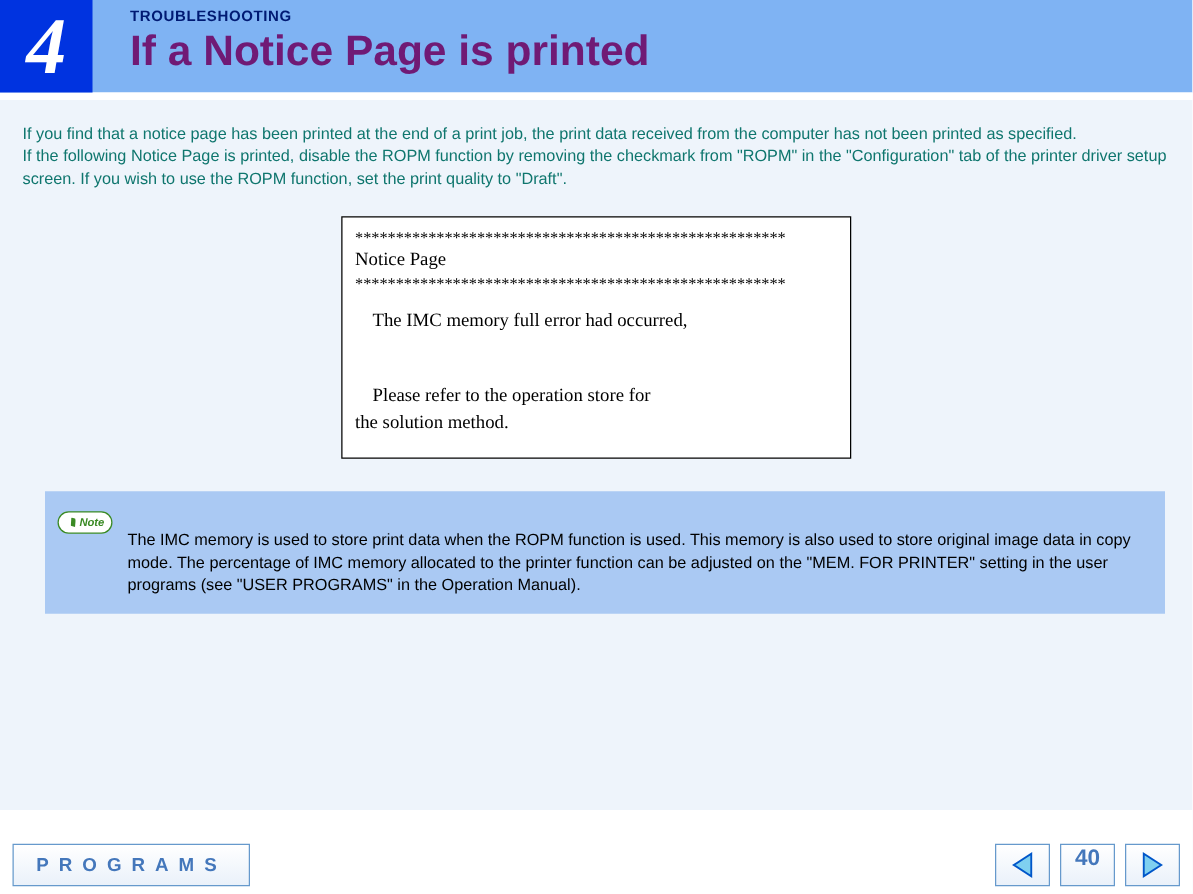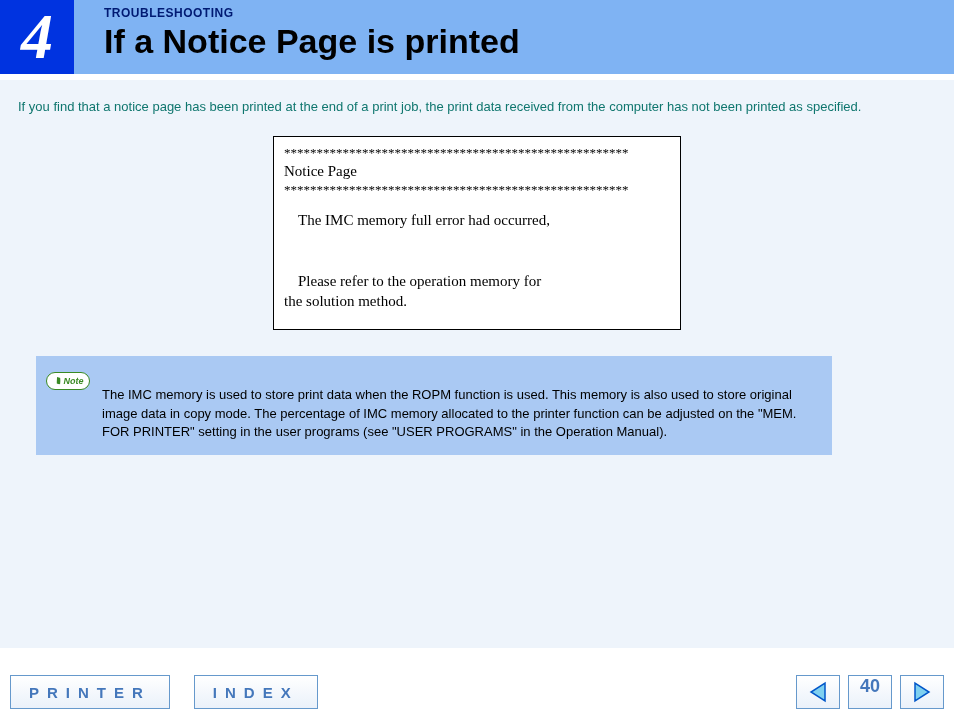--- a/index.html
+++ b/index.html
@@ -2,29 +2,29 @@
 <html><head>
 <meta charset="utf-8">
 <style>
   * { box-sizing: border-box; margin: 0; padding: 0; }
   html, body { width: 954px; height: 715px; font-family: Arial, Helvetica, sans-serif; background: #fff; overflow: hidden; }
   .page { width: 954px; height: 715px; position: relative; background: #fff; }
   .header { background: #7fb3f3; height: 74px; display: flex; align-items: stretch; }
   .chapter-num-box { width: 74px; background: #0033e0; color: #fff; display: flex; align-items: center; justify-content: center; font-size: 64px; font-weight: bold; font-style: italic; font-family: 'Times New Roman', serif; }
   .header-text { padding: 6px 0 18px 30px; }
   .section-label { font-size: 12px; font-weight: bold; color: #001a73; letter-spacing: 0.5px; }
-  .page-title { font-size: 34px; font-weight: bold; color: #000000; margin-top: 2px; }
+  .page-title { font-size: 34px; font-weight: bold; color: #701a75; margin-top: 2px; }
   .body { background: #eef4fb; padding: 18px 18px 0 18px; min-height: 568px; }
   .intro { font-size: 13px; color: #0f766e; line-height: 1.4; margin-bottom: 20px; }
   .notice-box { width: 408px; margin: 0 auto 26px auto; border: 1px solid #000; background: #fff; padding: 8px 10px 18px 10px; font-family: 'Times New Roman', serif; }
   .asterisks { font-size: 13px; white-space: pre; letter-spacing: 0; }
   .notice-title { font-size: 15px; padding: 2px 0; }
   .notice-body { font-size: 15px; margin-top: 12px; line-height: 1.35; }
   .notice-body .indent { text-indent: 14px; display: block; }
-  .note-block { display: flex; align-items: flex-start; background: #aac9f3; padding: 10px 14px 14px 10px; margin-left: 18px; width: 796px; }
+  .note-block { display: flex; align-items: flex-start; background: #aac9f3; padding: 10px 14px 14px 10px; margin-left: 18px; width: 896px; }
   .note-badge { flex: 0 0 44px; height: 18px; border: 1px solid #3a8a24; border-radius: 10px; background: #fff; color: #3a8a24; font-size: 9px; font-weight: bold; font-style: italic; display: flex; align-items: center; justify-content: center; margin: 6px 12px 0 0; }
   .note-badge::before { content: ""; width: 8px; height: 8px; margin-right: 3px; background: #3a8a24; -webkit-mask: none; border-radius: 1px; transform: rotate(-10deg); clip-path: polygon(60% 0, 100% 20%, 80% 100%, 40% 80%); }
   .note-text { font-size: 13px; line-height: 1.4; color: #000; margin-top: 20px; }
   .footer { position: absolute; left: 0; right: 0; bottom: 0; height: 54px; display: flex; align-items: flex-end; padding: 0 10px 6px 10px; }
   .foot-btn { border: 1px solid #6699cc; background: linear-gradient(#fff, #eaf1fa); padding: 0 18px; height: 34px; display: inline-flex; align-items: center; justify-content: center; margin-right: 24px; color: #4477bb; font-weight: bold; letter-spacing: 8px; font-size: 15px; cursor: pointer; }
   .spacer { flex: 1; }
   .nav-btn { width: 44px; height: 34px; border: 1px solid #6699cc; background: linear-gradient(#fff, #eaf1fa); display: inline-flex; align-items: center; justify-content: center; margin-left: 8px; cursor: pointer; }
   .nav-btn svg { display: block; }
   .page-num-box { width: 44px; height: 34px; border: 1px solid #6699cc; background: linear-gradient(#fff, #eaf1fa); display: inline-flex; justify-content: center; margin-left: 8px; color: #4477bb; font-weight: bold; font-size: 18px; }
   .white-gap { background:#fff; height: 6px; }
@@ -42,48 +42,46 @@
       <div class="section-label">TROUBLESHOOTING</div>
       <div class="page-title">If a Notice Page is printed</div>
     </div>
   </div>
 
   <div class="white-gap"></div>
 
   <div class="body">
     <div class="intro">
       <div>If you find that a notice page has been printed at the end of a print job, the print data received from the computer has not been printed as specified.</div>
+      <div>If the following Notice Page is printed, disable the ROPM function by removing the checkmark from "ROPM" in the "Configuration" tab of the printer driver setup screen. If you wish to use the ROPM function, set the print quality to "Draft".</div>
     </div>
 
     <div class="notice-box">
       <div class="asterisks">*****************************************************</div>
       <div class="notice-title">Notice Page</div>
       <div class="asterisks">*****************************************************</div>
       <div class="notice-body">
         <span class="indent">The IMC memory full error had occurred,</span>
         <br><br>
-        <span class="indent">Please refer to the operation memory for</span>
+        <span class="indent">Please refer to the operation store for</span>
         <span>the solution method.</span>
       </div>
     </div>
 
     <div class="note-block">
       <div class="note-badge">
         <span>Note</span>
       </div>
       <div class="note-text">The IMC memory is used to store print data when the ROPM function is used. This memory is also used to store original image data in copy mode. The percentage of IMC memory allocated to the printer function can be adjusted on the "MEM. FOR PRINTER" setting in the user programs (see "USER PROGRAMS" in the Operation Manual).</div>
     </div>
   </div>
 
   <div class="footer">
     <div class="foot-btn">
-      <span>PRINTER</span>
-    </div>
-    <div class="foot-btn">
-      <span>INDEX</span>
+      <span>PROGRAMS</span>
     </div>
     <div class="spacer"></div>
     <div class="nav-btn">
       <svg width="22" height="22" viewBox="0 0 22 22">
         <polygon points="18,2 18,20 4,11" fill="#7fd0f0" stroke="#0056c9" stroke-width="1.5"></polygon>
       </svg>
     </div>
     <div class="page-num-box">
       <span>40</span>
     </div>

